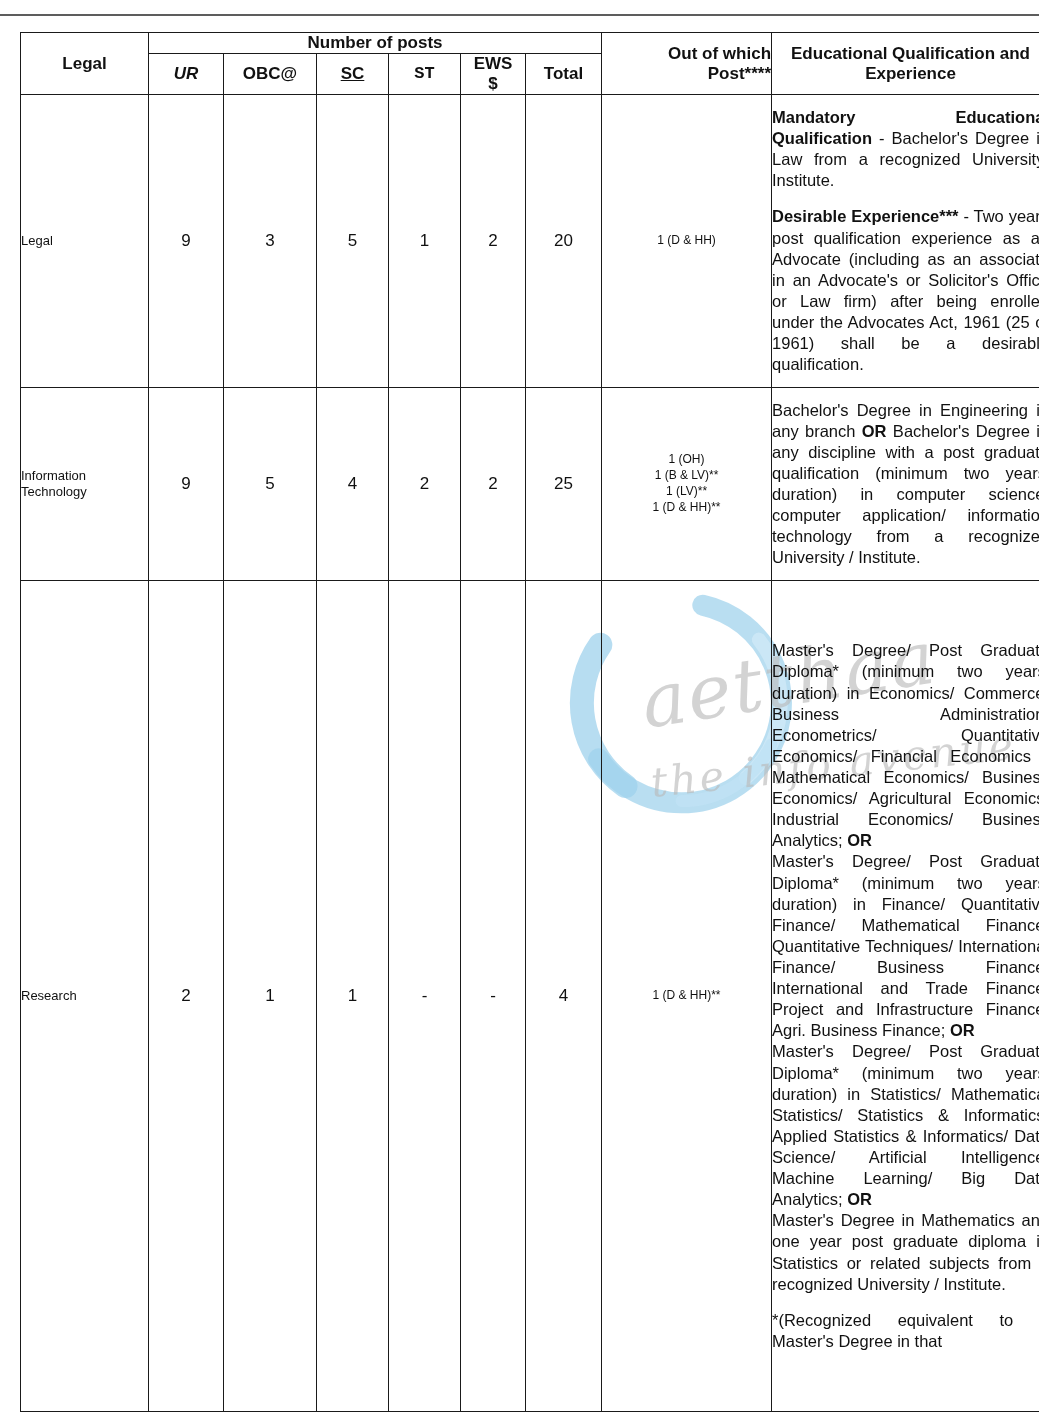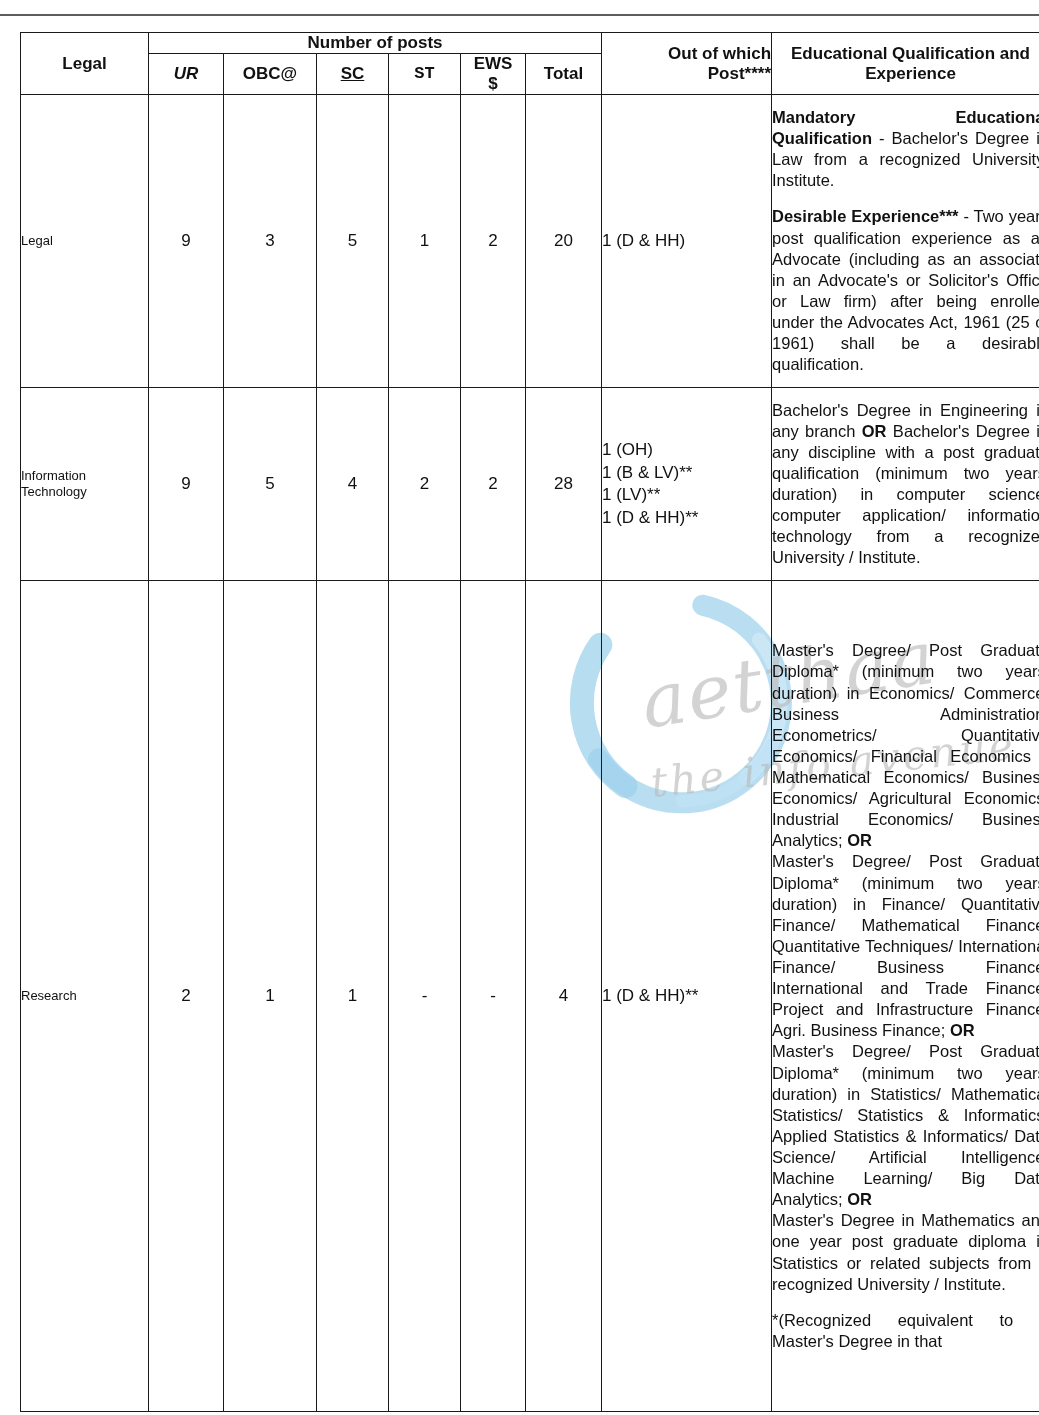--- a/index.html
+++ b/index.html
@@ -107,21 +107,22 @@
     padding: 4px 3px;
   }
   td.num-cell {
     text-align: center;
     font-size: 17px;
   }
   td.num-cell.total {
     font-weight: normal;
   }
   td.pwbd-cell {
-    font-size: 17px;
+    text-align: center;
+    font-size: 12px;
     line-height: 1.32;
     padding: 3px;
     white-space: pre-line;
   }
   td.edu-cell {
     text-align: justify;
     text-align-last: left;
     font-size: 16.5px;
     line-height: 1.28;
     padding: 5px 6px 5px 7px;
@@ -216,21 +217,21 @@
     <tr class="row-it">
       <td class="stream-cell">
         <div>Information</div>
         <div>Technology</div>
       </td>
       <td class="num-cell">9</td>
       <td class="num-cell">5</td>
       <td class="num-cell">4</td>
       <td class="num-cell">2</td>
       <td class="num-cell">2</td>
-      <td class="num-cell total">28</td>
+      <td class="num-cell total">25</td>
       <td class="pwbd-cell">1 (OH)
 1 (B &amp; LV)**
 1 (LV)**
 1 (D &amp; HH)**</td>
       <td class="edu-cell">
         <p><span>Bachelor's Degree in Engineering in any branch </span><b>OR</b><span> Bachelor's Degree in any discipline with a post graduate qualification (minimum two years' duration) in computer science/ computer application/ information technology from a recognized University / Institute.</span></p>
       </td>
     </tr>
 
     <tr class="row-research">

